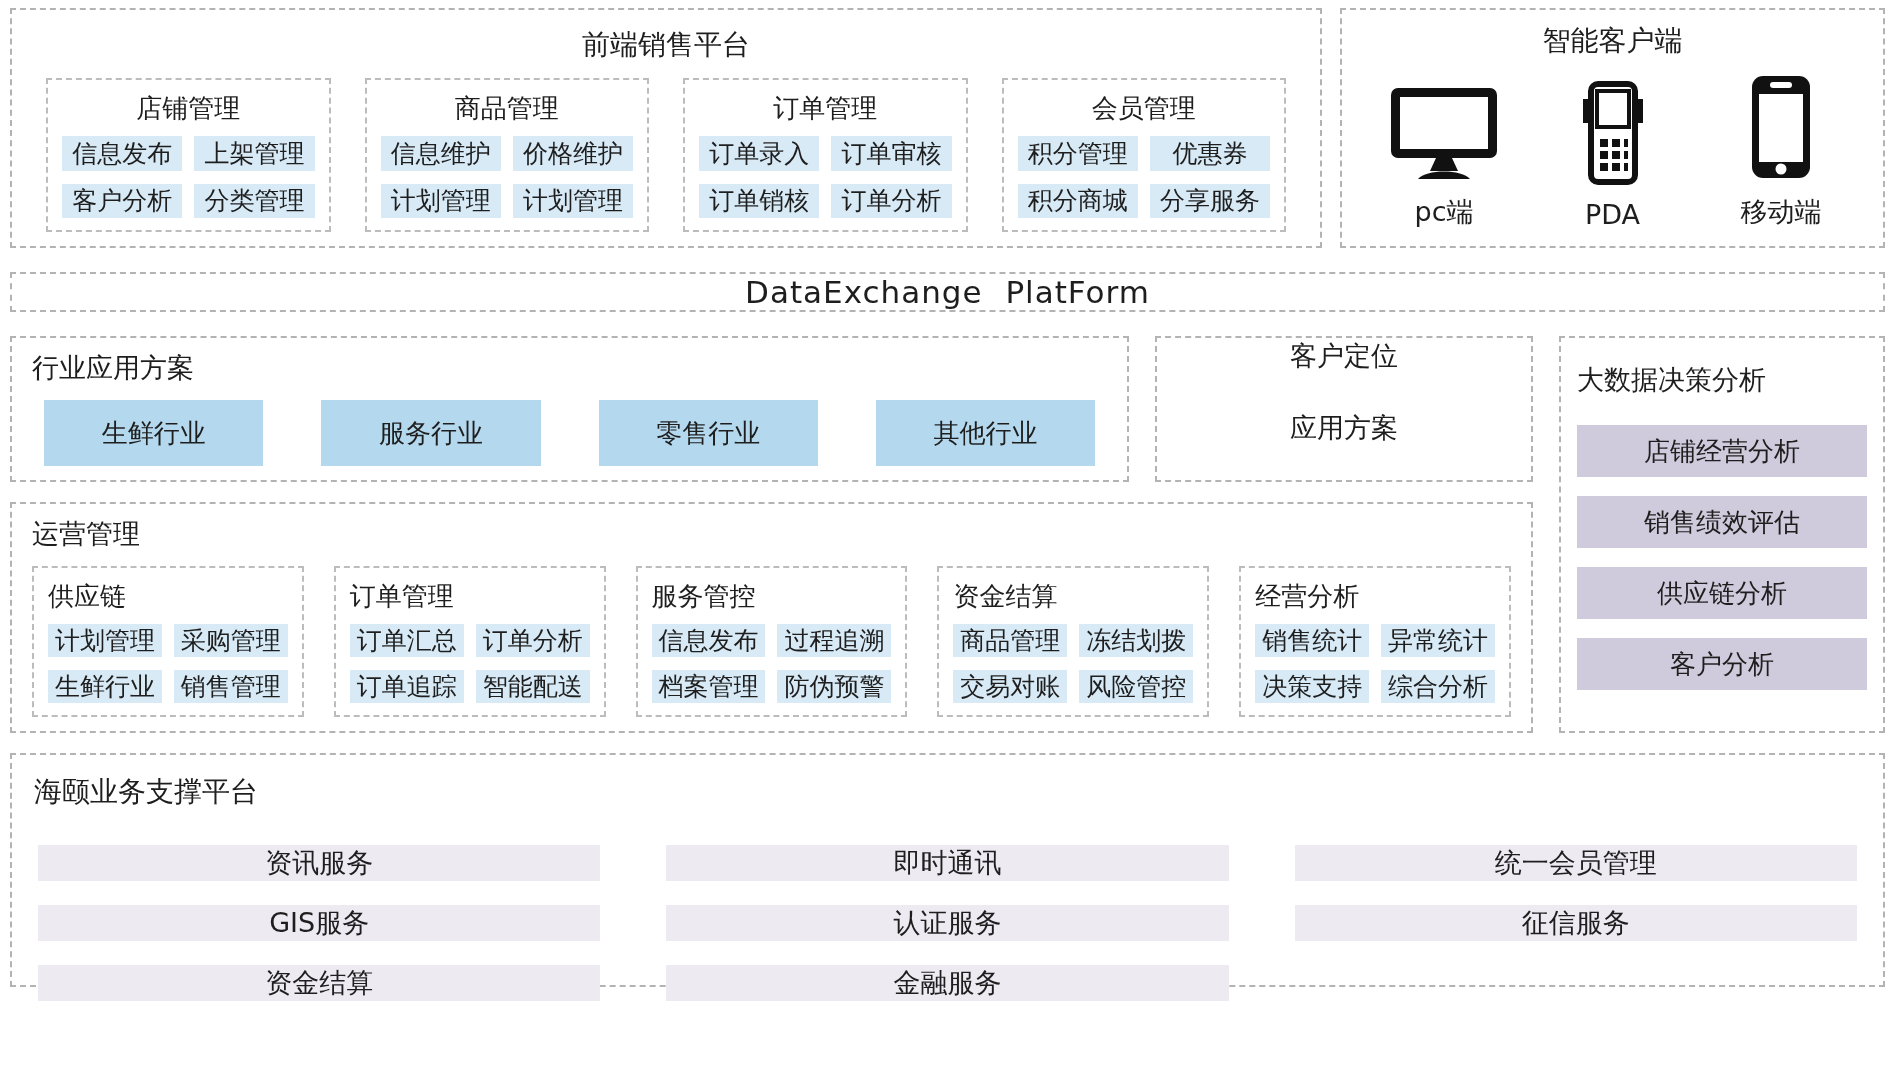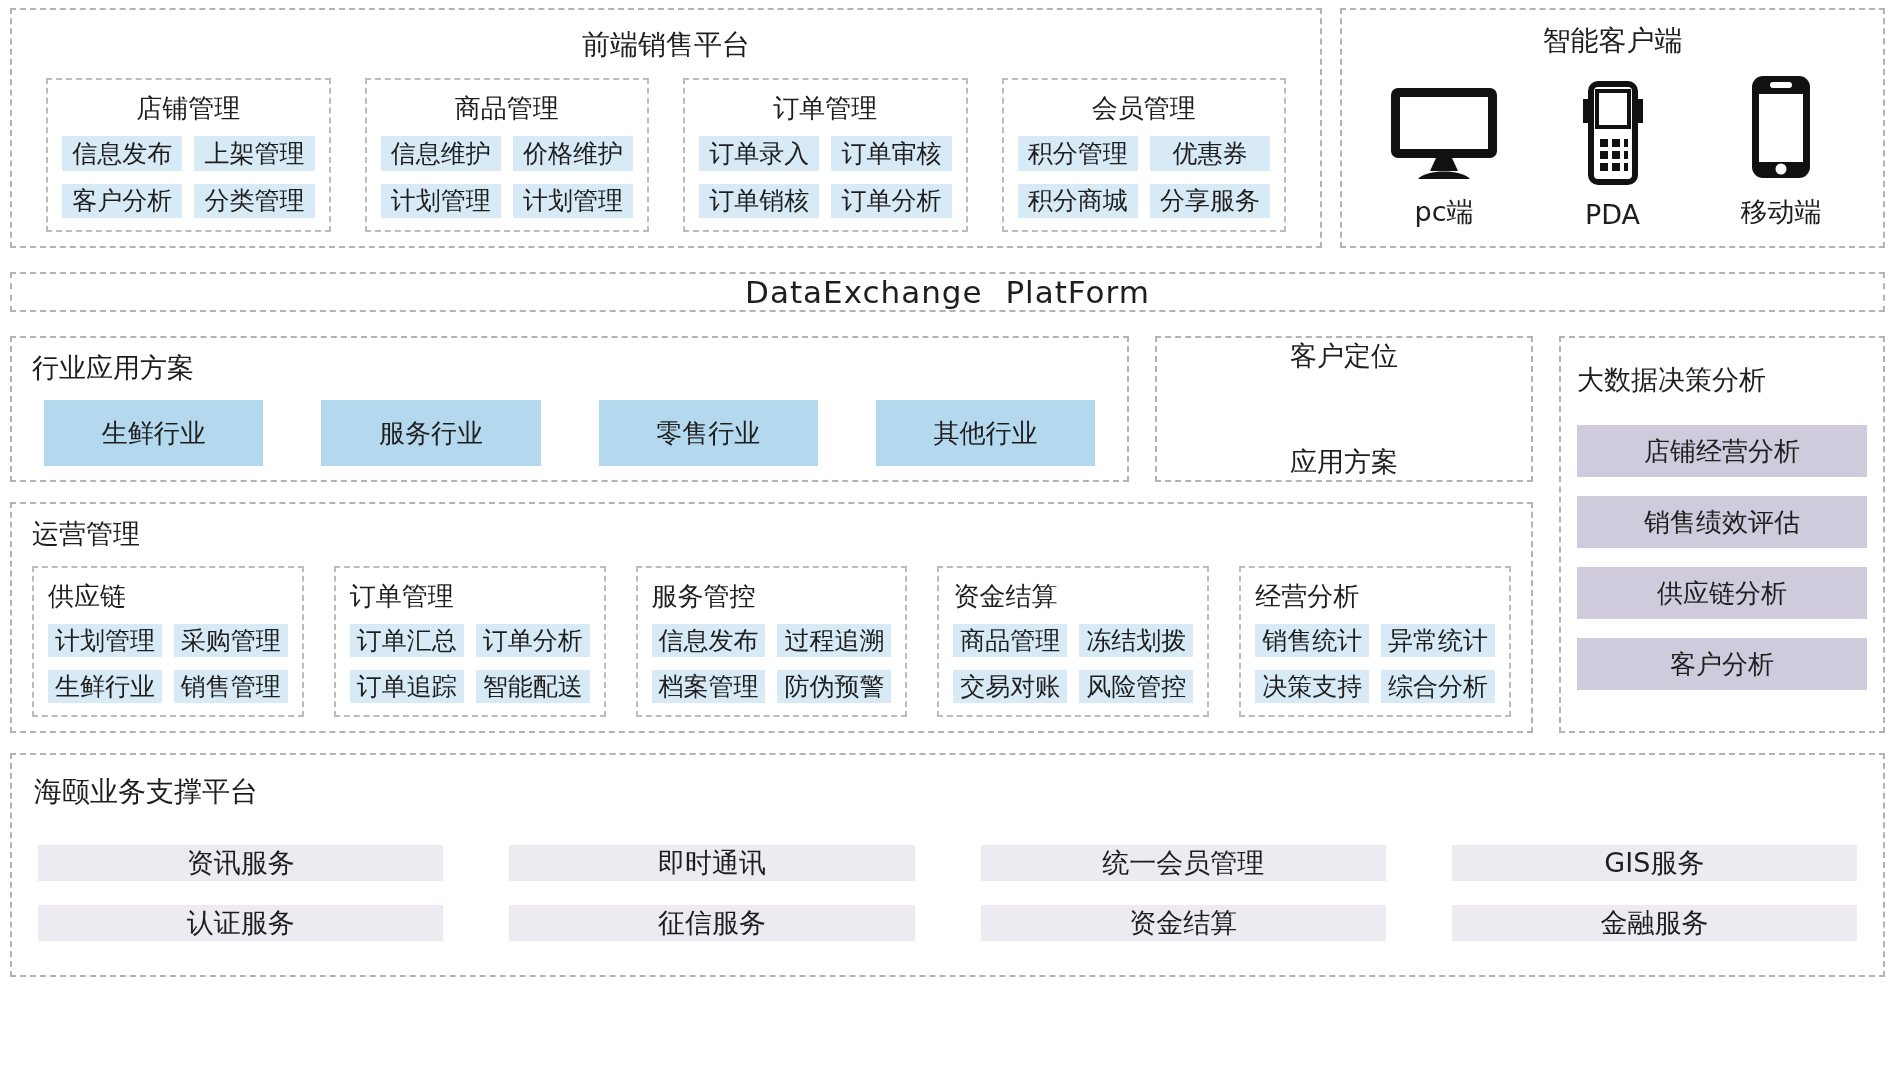--- a/index.html
+++ b/index.html
@@ -34,36 +34,36 @@
               font-size:31px; word-spacing:12px; letter-spacing:1px; }
 
   
   .mid { margin-top:24px; display:flex; gap:26px; flex:1; }
   .mid-left { flex:1; display:flex; flex-direction:column; }
   .mid-top { display:flex; gap:26px; height:146px; }
   .industry { flex:1; padding:4px 20px 14px; display:flex; flex-direction:column; }
   .industry-title { font-size:27px; margin:8px 0 14px; }
   .industry-row { display:flex; gap:58px; flex:1; padding:0 12px; }
   .industry-chip { flex:1; background:#b4d9ee; display:flex; align-items:center; justify-content:center; font-size:26px; }
-  .positioning { width:378px; display:flex; flex-direction:column; align-items:center; justify-content:space-between;
-                 gap:28px; font-size:27px; }
+  .positioning { width:378px; display:flex; flex-direction:column; align-items:center; justify-content:flex-start;
+                 gap:36px; font-size:27px; }
 
   .operations { margin-top:20px; flex:1; padding:6px 20px 14px; display:flex; flex-direction:column; }
   .ops-title { font-size:27px; margin:6px 0 14px; }
   .ops-groups { display:flex; gap:30px; flex:1; }
 
   .bigdata { width:326px; padding:2px 16px 12px; display:flex; flex-direction:column; }
   .bigdata-title { text-align:left; font-size:27px; margin:22px 0 8px; }
   .bigdata-chip { background:#cfcbdc; height:52px; margin:19px 0 0; display:flex; align-items:center;
                   justify-content:center; font-size:26px; }
 
   
   .support { margin-top:20px; height:234px; padding:8px 22px 18px; display:flex; flex-direction:column; }
   .support-title { font-size:28px; margin:10px 0 18px; }
-  .support-grid { display:grid; grid-template-columns:repeat(4,1fr); gap:24px 66px; flex:1; padding:16px 4px; }
+  .support-grid { display:grid; grid-template-columns:repeat(3,1fr); gap:24px 66px; flex:1; padding:16px 4px; }
   .support-chip { background:#edeaf2; display:flex; align-items:center; justify-content:center; font-size:27px; }
 </style>
 </head>
 <body>
 
 <div class="page">
 
   <div class="top-row">
 
     <div class="frontend dashed">

